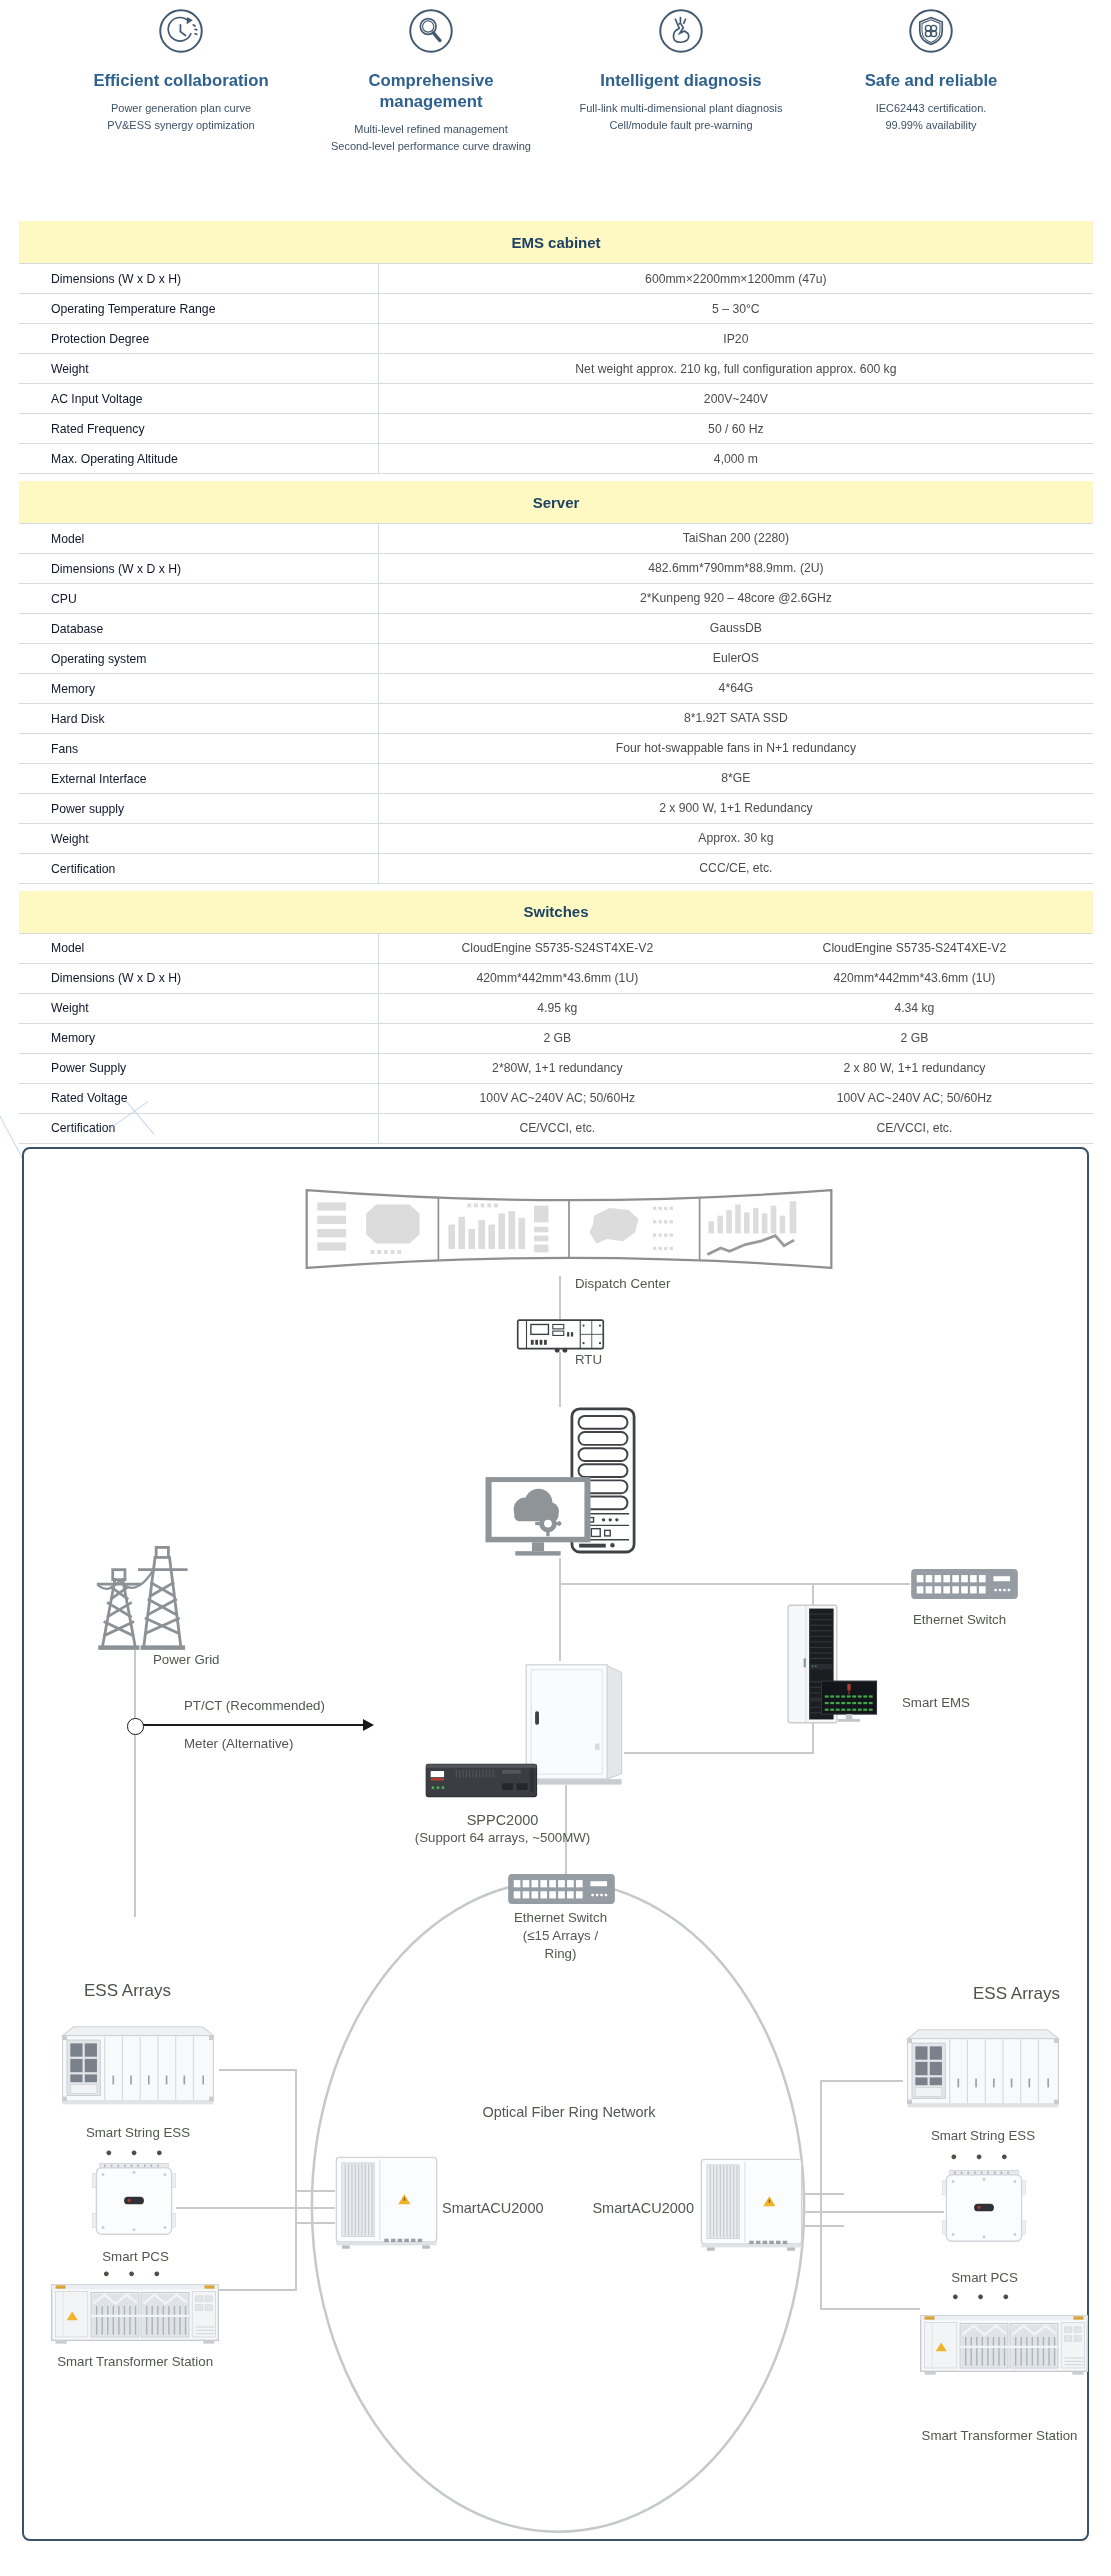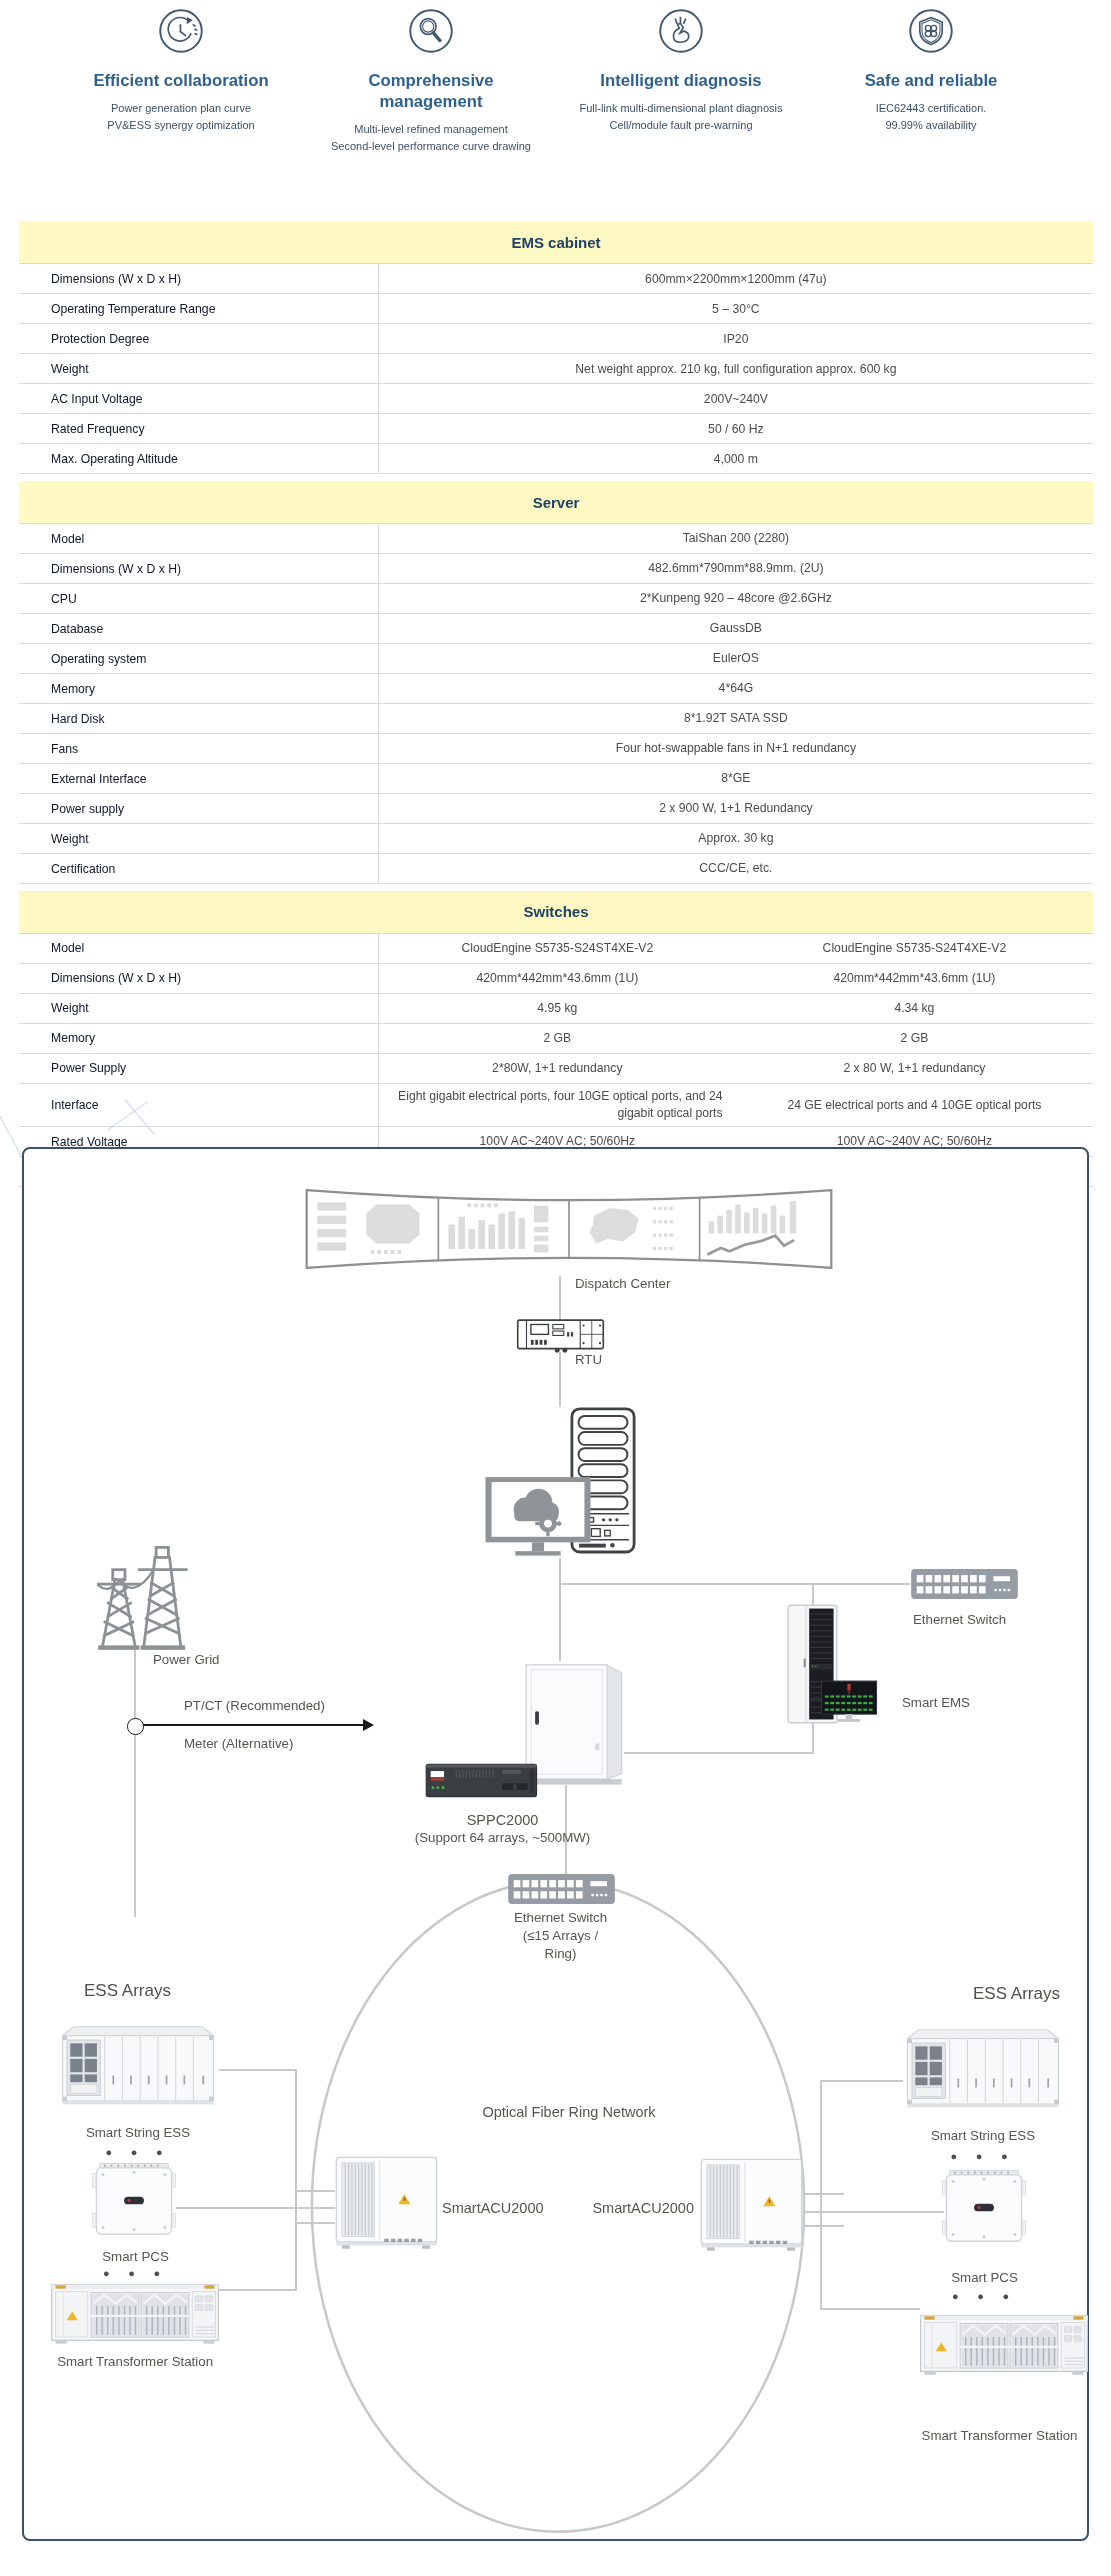--- a/index.html
+++ b/index.html
@@ -15,21 +15,21 @@
 
   
   #tables{margin:66px 19px 0 19px;}
   .thead{height:42px;background:#fef9c3;color:#1e4265;font-size:15px;font-weight:600;
          display:flex;align-items:center;justify-content:center;margin-top:6.7px;}
   .thead:first-child{margin-top:0;}
   .rows{border-top:0.6px solid #d8dbde;}
   .trow{display:flex;border-bottom:0.6px solid #d8dbde;min-height:29px;align-items:stretch;}
   .t-label{width:33.5%;display:flex;align-items:center;padding:4.4px 5.6px 4.4px 32px;
            font-size:12.2px;color:#0f172a;border-right:0.6px solid #d8dbde;box-sizing:border-box;}
-  .t-value{flex:1;display:flex;align-items:center;justify-content:center;text-align:right;
+  .t-value{flex:1;display:flex;align-items:center;justify-content:center;text-align:left;
            font-size:12.2px;color:#4b4b4b;padding:4.4px 13.3px;box-sizing:border-box;line-height:16.7px;}
   .t-value.half{flex:0 0 33.25%;}
 
   
   .deco{position:absolute;background:#b4cbe7;opacity:.75;}
 
   
   #diagram{position:absolute;left:22px;top:1147px;width:1067px;height:1394px;
            border:2.8px solid #3a5268;border-radius:7.8px;box-sizing:border-box;background:#fff;}
   .dline{position:absolute;background:#c9c9c9;z-index:2;}
@@ -227,25 +227,20 @@
         </div>
         <div class="trow">
           <div class="t-label">Memory</div>
           <div class="t-value half">2 GB</div>
           <div class="t-value half">2 GB</div>
         </div>
         <div class="trow">
           <div class="t-label">Power Supply</div>
           <div class="t-value half">2*80W, 1+1 redundancy</div>
           <div class="t-value half">2 x 80 W, 1+1 redundancy</div>
-        </div>
-        <div class="trow">
-          <div class="t-label">Interface</div>
-          <div class="t-value half">Eight gigabit electrical ports, four 10GE optical ports, and 24 gigabit optical ports</div>
-          <div class="t-value half">24 GE electrical ports and 4 10GE optical ports</div>
         </div>
         <div class="trow">
           <div class="t-label">Rated Voltage</div>
           <div class="t-value half">100V AC~240V AC; 50/60Hz</div>
           <div class="t-value half">100V AC~240V AC; 50/60Hz</div>
         </div>
         <div class="trow">
           <div class="t-label">Certification</div>
           <div class="t-value half">CE/VCCI, etc.</div>
           <div class="t-value half">CE/VCCI, etc.</div>

